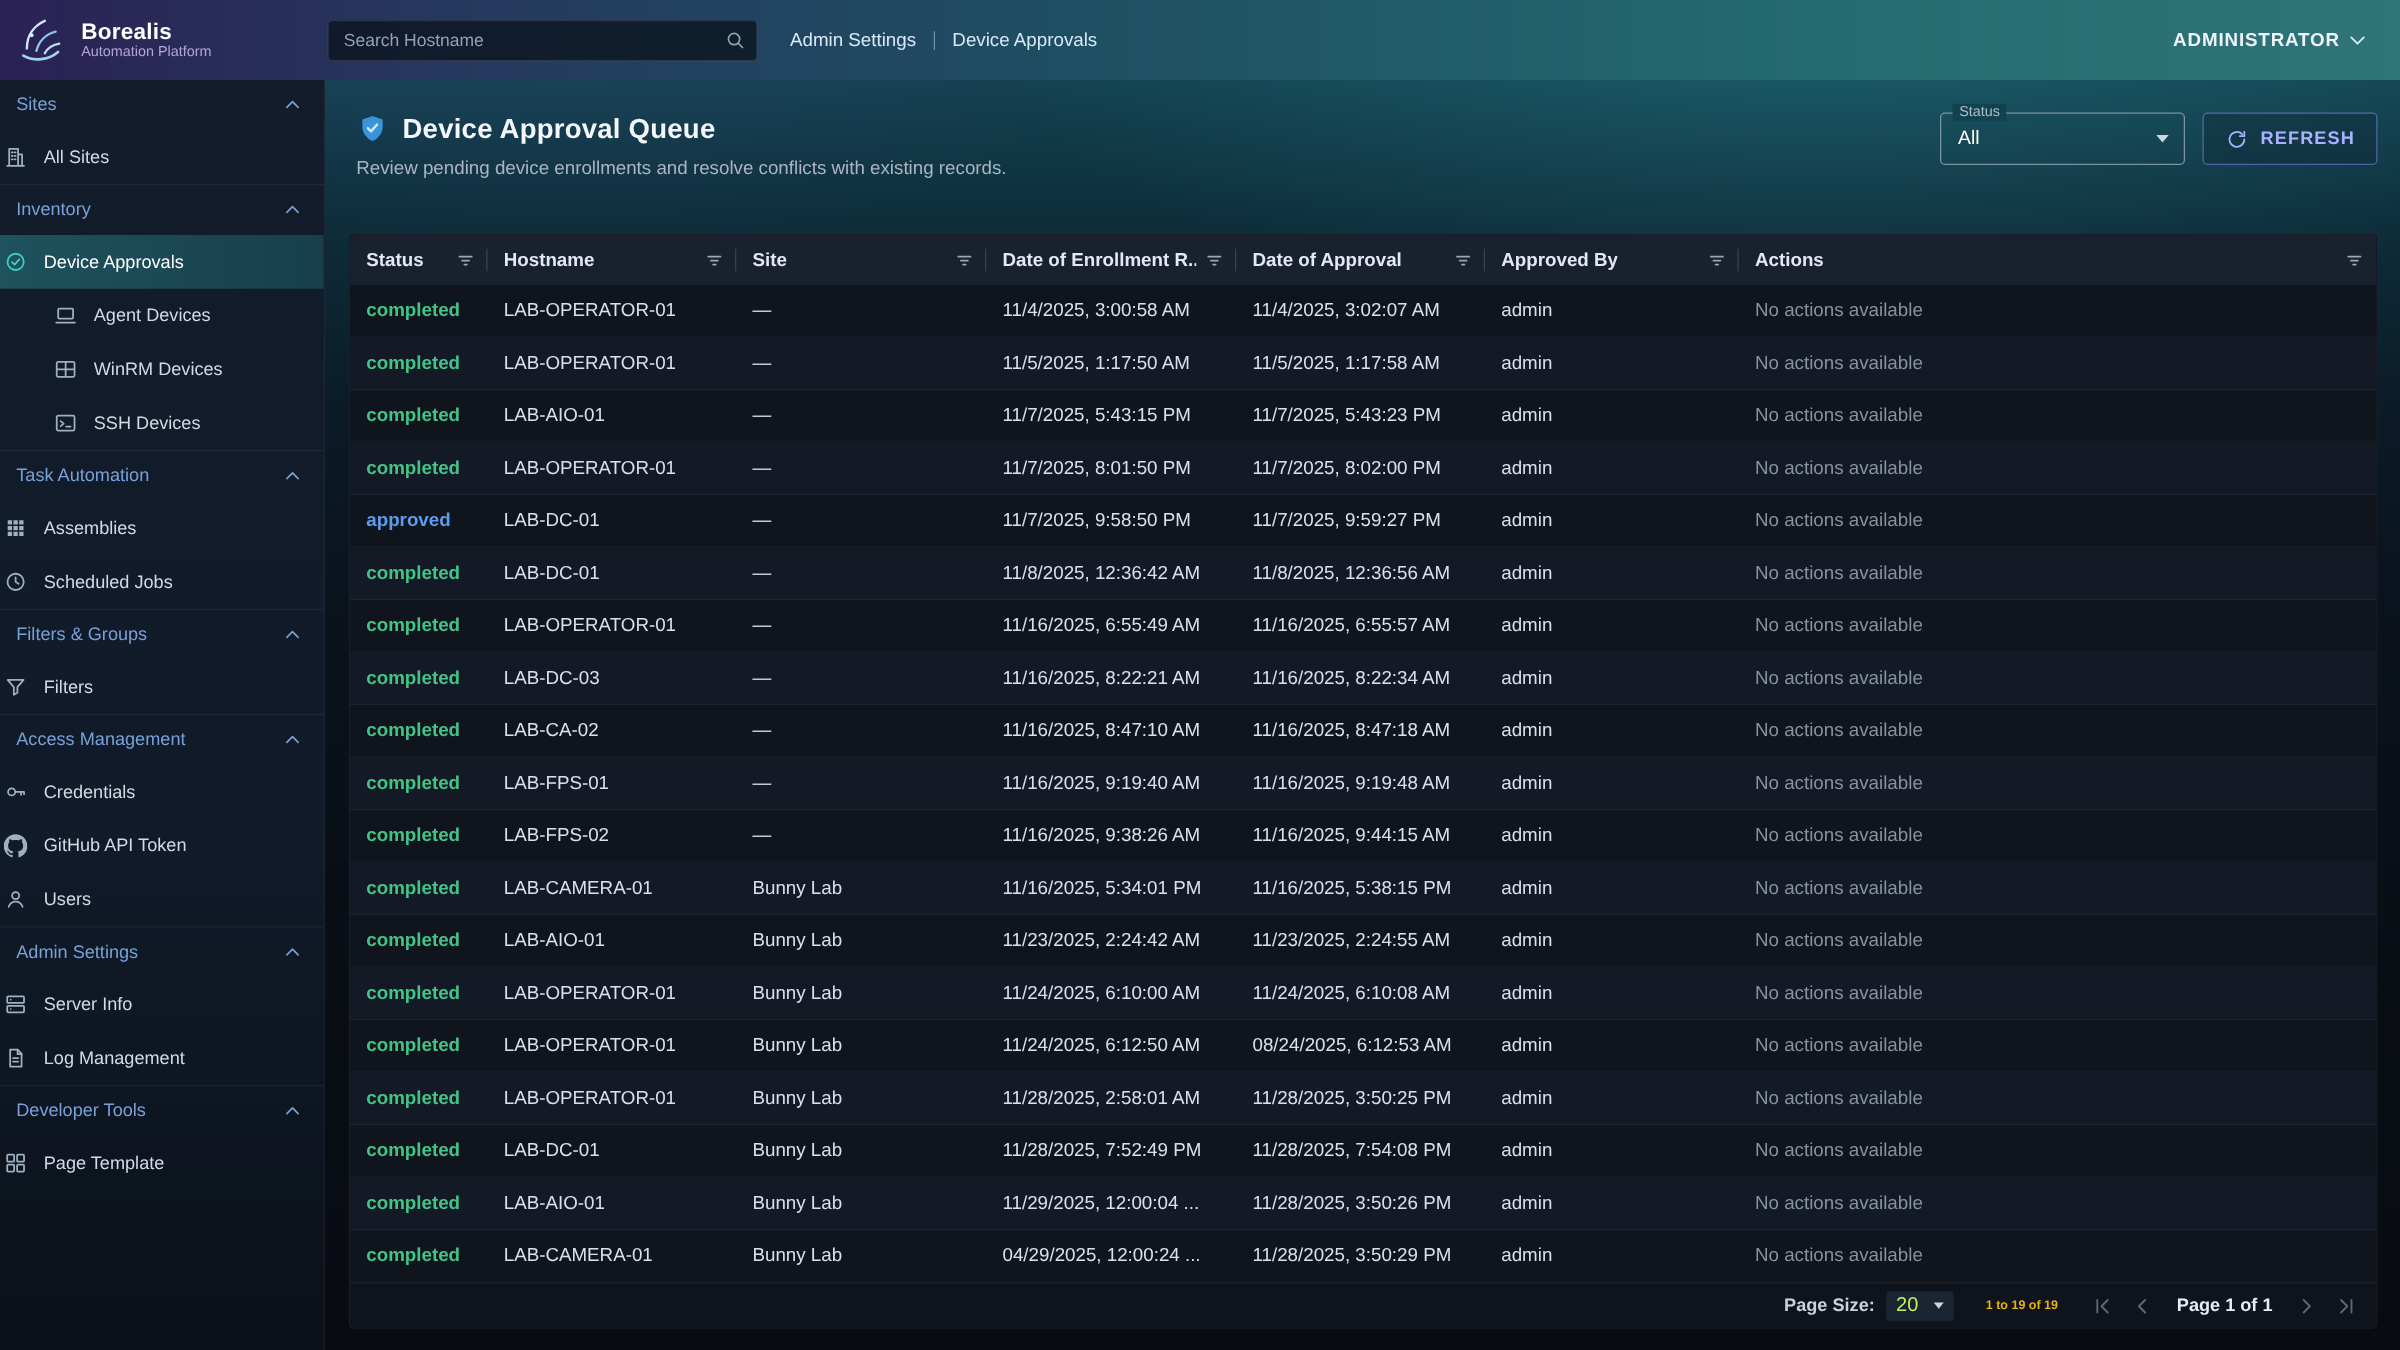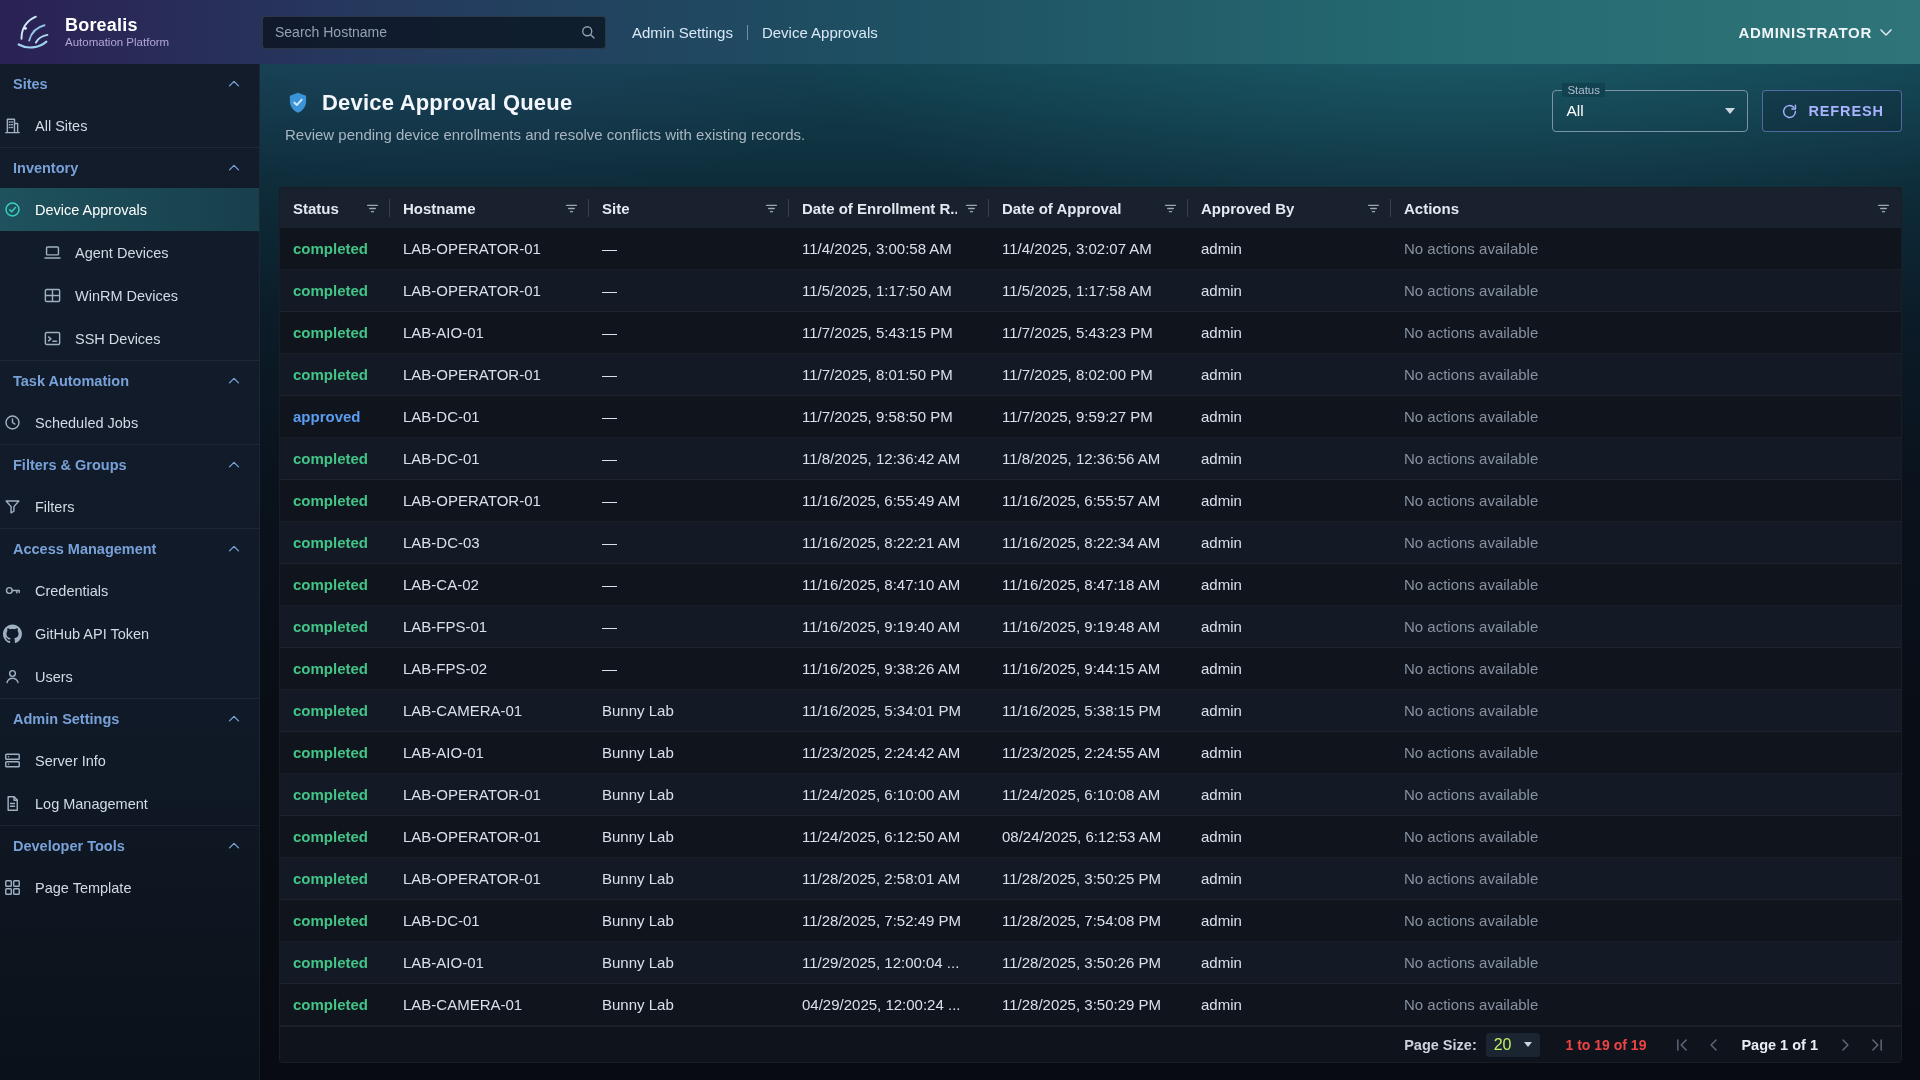--- a/index.html
+++ b/index.html
@@ -32,21 +32,21 @@
 
   
   .shell{flex:1;display:flex;min-height:0}
   .sidebar{width:260px;flex:0 0 260px;overflow:hidden;
     background:linear-gradient(180deg,#121c2b 0%,#101a28 62%,#0b1119 100%);
     border-right:1px solid rgba(255,255,255,.05)}
   .nav-section{border-top:1px solid rgba(255,255,255,.06)}
   .nav-section:first-child{border-top:none}
   .section-header{height:40px;display:flex;align-items:center;justify-content:space-between;
     padding:0 16px 0 13px;cursor:pointer}
-  .section-label{font-size:14.5px;font-weight:bold;color:#78a1d8}
+  .section-label{font-size:14.5px;font-weight:normal;color:#78a1d8}
   .section-header .icon{width:18px;height:18px;color:#78a1d8}
   .nav-item{height:43px;display:flex;align-items:center;gap:13px;padding-left:3px;cursor:pointer;color:#d2dbe5}
   .nav-item .icon{width:19px;height:19px;flex:0 0 19px;color:#9fb0c2}
   .nav-label{font-size:14.5px;white-space:nowrap}
   .nav-item.indent{padding-left:43px}
   .nav-item.selected{background:linear-gradient(90deg,#1e525c,#173f4c);color:#ffffff}
   .nav-item.selected .icon{color:var(--accent-teal,#3ad2c3)}
 
   
   .main{flex:1;min-width:0;display:flex;flex-direction:column;
@@ -93,21 +93,21 @@
   .status-approved{color:var(--approved,#5a9cf0)}
   .td.muted{color:#8792a1}
 
   .tfoot{height:36px;flex:0 0 36px;display:flex;align-items:center;justify-content:flex-end;gap:26px;
     background:#0f131c;border-top:1px solid rgba(255,255,255,.06);padding-right:14px}
   .psize{display:flex;align-items:center;gap:9px}
   .psize-label{font-size:14.5px;color:#c9d2dd;font-weight:bold}
   .psize-select{display:flex;align-items:center;gap:12px;background:#1b2431;border-radius:3px;
     padding:3px 8px;color:#bef264;font-size:16px;cursor:pointer}
   .psize-select .caret-down{margin-left:0;border-top-width:5px;border-left-width:4px;border-right-width:4px}
-  .range{font-size:14px;color:#ef4444;font-weight:bold}
+  .range{font-size:10px;color:#eab308;font-weight:bold}
   .pager{display:flex;align-items:center;gap:12px}
   .pager .icon{width:20px;height:20px;color:#5d6877;cursor:pointer}
   .page-text{font-size:14.5px;color:#e8eef5;font-weight:bold;margin:0 5px}
 </style>
 </head>
 <body>
 
 <div class="app">
 
   <header class="topbar">
@@ -227,20 +227,28 @@
       <span class="section-label">Task Automation</span>
       <span class="icon">
               <svg viewBox="0 0 24 24" fill="none" stroke="currentColor" stroke-width="1.8" stroke-linecap="round" stroke-linejoin="round">
                 <path d="M6 14.5 12 8.5l6 6"></path>
               </svg>
             </span>
     </div>
 
       <div class="nav-item">
         <span class="icon">
+              <svg viewBox="0 0 24 24" fill="currentColor">
+                <path d="M4 4h4.4v4.4H4zM9.8 4h4.4v4.4H9.8zM15.6 4H20v4.4h-4.4zM4 9.8h4.4v4.4H4zM9.8 9.8h4.4v4.4H9.8zM15.6 9.8H20v4.4h-4.4zM4 15.6h4.4V20H4zM9.8 15.6h4.4V20H9.8zM15.6 15.6H20V20h-4.4z"></path>
+              </svg>
+            </span>
+        <span class="nav-label">Assemblies</span>
+      </div>
+      <div class="nav-item">
+        <span class="icon">
               <svg viewBox="0 0 24 24" fill="none" stroke="currentColor" stroke-width="1.8" stroke-linecap="round" stroke-linejoin="round">
                 <circle cx="12" cy="12" r="8.2"></circle>
                 <path d="M12 7.5V12l3 2"></path>
               </svg>
             </span>
         <span class="nav-label">Scheduled Jobs</span>
       </div>
   </div>
   <div class="nav-section">
     <div class="section-header">

